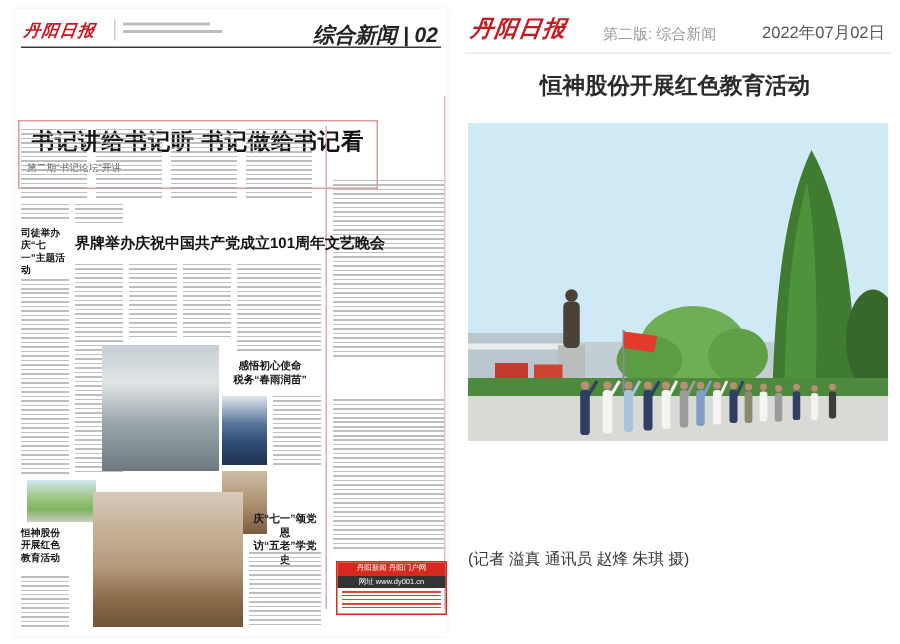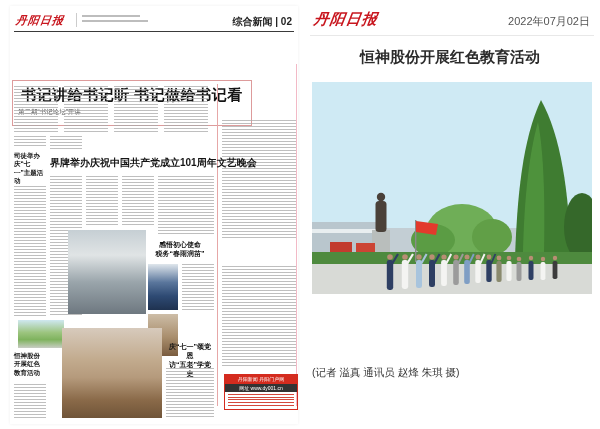--- a/index.html
+++ b/index.html
@@ -29,21 +29,21 @@
 
   <div class="lp">
 
     <div class="abs" style="left:4px;top:3px;right:4px;height:22px;border-bottom:1.5px solid #3a3a3a;">
       <span class="abs red-logo" style="left:2px;top:4px;font-size:11px;">丹阳日报</span>
       <div class="abs" style="left:62px;top:4px;bottom:4px;width:1px;background:#ccc;"></div>
       <div class="abs" style="left:68px;top:6px;">
         <div class="metabar" style="width:58px;margin-bottom:3px;"></div>
         <div class="metabar" style="width:66px;"></div>
       </div>
-      <span class="abs" style="right:2px;top:6px;font-size:10px;font-weight:bold;color:#222;">综合新闻 | 02</span>
+      <span class="abs" style="right:2px;top:6px;font-size:14px;font-weight:bold;color:#222;font-style:italic;">综合新闻 | 02</span>
     </div>
 
     <div class="abs titlebox" style="left:2px;top:30px;width:238px;height:44px;">
       <div class="hl" style="font-size:15px;text-align:center;margin-top:4px;letter-spacing:.5px;">书记讲给书记听  书记做给书记看</div>
       <div style="font-size:6.5px;color:#555;margin:3px 0 0 5px;">第二期“书记论坛”开讲</div>
     </div>
 
     <div class="abs tb" style="left:4px;top:80px;width:44px;height:46px;"></div>
     <div class="abs tb" style="left:54px;top:80px;width:44px;height:46px;"></div>
     <div class="abs tb" style="left:104px;top:80px;width:44px;height:46px;"></div>
@@ -93,20 +93,21 @@
     <div class="abs hl" style="left:156px;top:336px;width:48px;font-size:7px;text-align:center;">
       <div>庆“七一”颂党恩</div>
       <div>访“五老”学党史</div>
     </div>
     <div class="abs tb" style="left:156px;top:362px;width:48px;height:50px;"></div>
   </div>
 
   <div class="abs" style="left:300px;top:0;width:300px;height:429px;">
 
     <span class="abs red-logo" style="left:14px;top:10px;font-size:15px;">丹阳日报</span>
+    <span class="abs" style="left:102px;top:16px;font-size:10px;color:#9a9a9a;">第二版: 综合新闻</span>
     <span class="abs" style="right:10px;top:14px;font-size:11px;color:#555;">2022年07月02日</span>
     <div class="abs" style="left:10px;right:6px;top:35px;height:1px;background:#e8e8e8;"></div>
 
     <div class="abs" style="left:0;right:0;top:48px;text-align:center;font-size:15px;font-weight:bold;color:#2b2b2b;">恒神股份开展红色教育活动</div>
 
     <svg class="abs" style="left:12px;top:82px;" width="280" height="212" viewBox="0 0 280 212" preserveAspectRatio="none">
       <rect width="280" height="212" fill="#cfeaf4"></rect>
       <rect y="146" width="280" height="26" fill="#c3ced4"></rect>
       <rect x="0" y="140" width="70" height="32" fill="#b9c6cd"></rect>
       <rect x="0" y="147" width="70" height="4" fill="#e8eef0"></rect>

